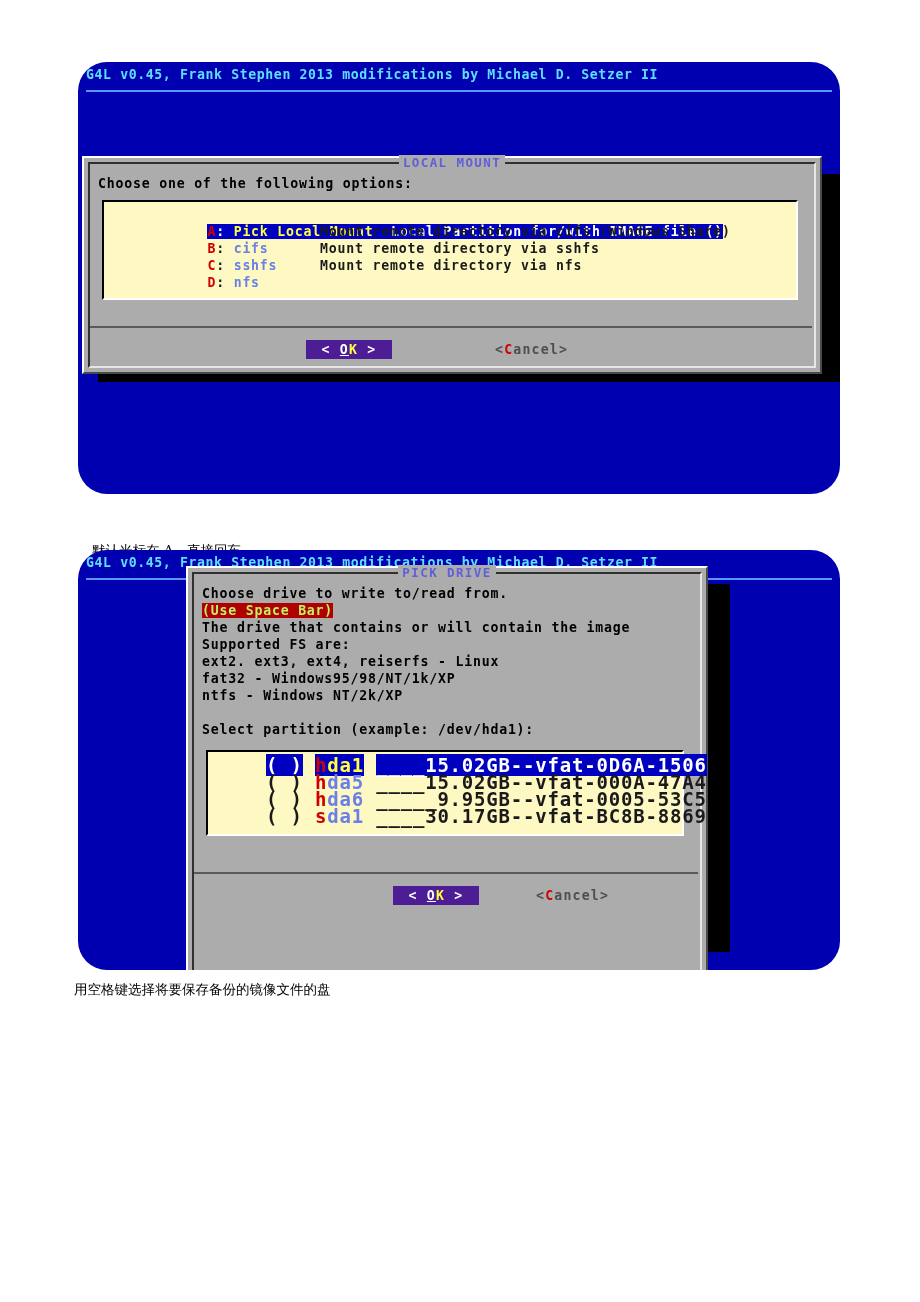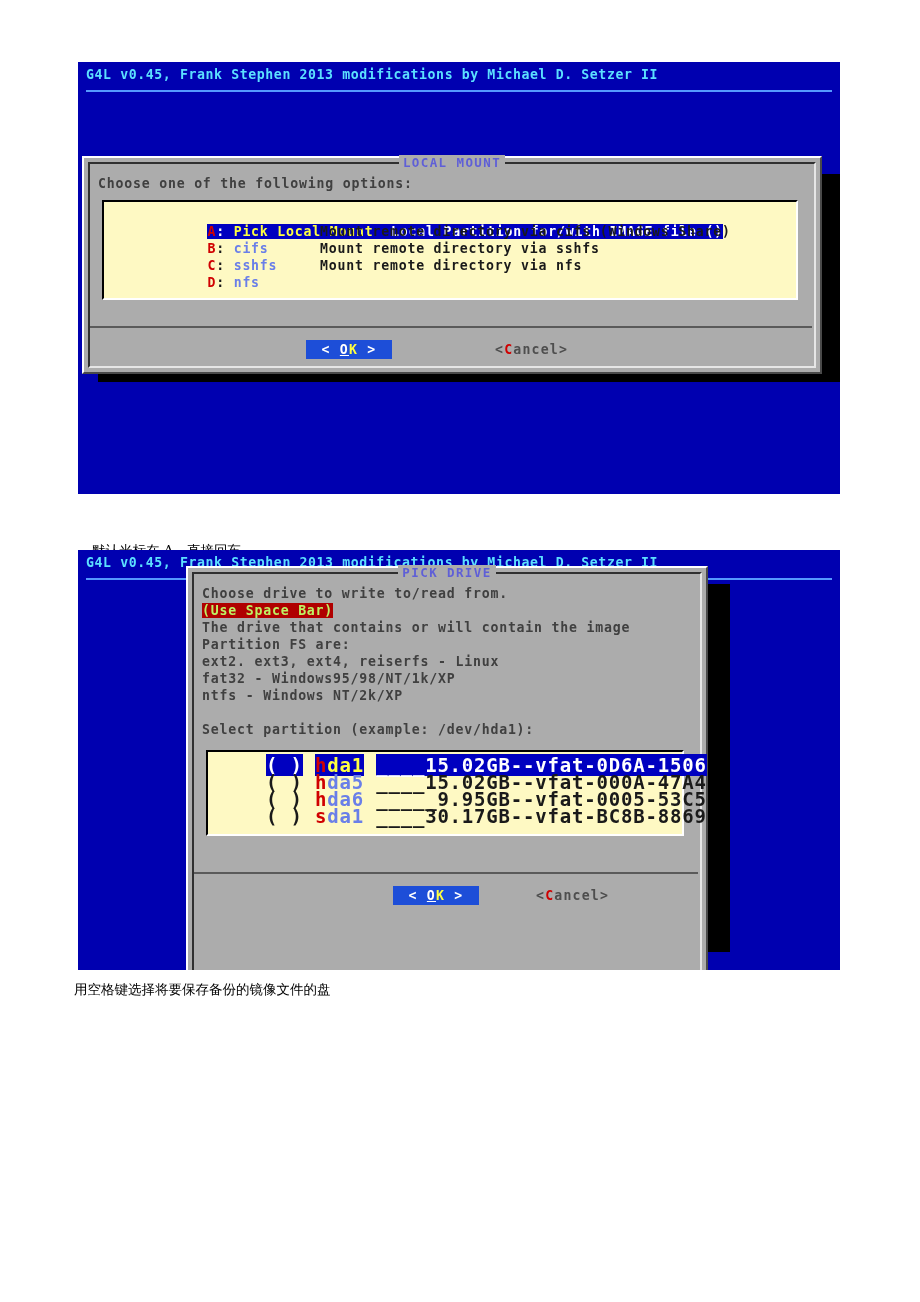--- a/index.html
+++ b/index.html
@@ -23,20 +23,21 @@
     height: 1302px;
     background: #ffffff;
   }
 
   
   .term {
     position: absolute;
     background: #0000b0;
     font-family: "DejaVu Sans Mono", "Liberation Mono", monospace;
     overflow: hidden;
+    border-radius: 29px;
   }
   #term-1 { left: 78px; top: 62px; width: 762px; height: 432px; }
   #term-2 { left: 78px; top: 550px; width: 762px; height: 420px; }
 
   .term-header {
     position: absolute;
     left: 8px;
     top: 5px;
     color: #5ce0ff;
     font-size: 13.2px;
@@ -93,21 +94,21 @@
     background: #acacac;
     padding: 0 4px;
     text-align: center;
   }
 
   .dlg-text {
     position: absolute;
     font-family: "DejaVu Sans Mono", "Liberation Mono", monospace;
     font-size: 13.2px;
     font-weight: bold;
-    color: #404040;
+    color: #000000;
     letter-spacing: 0.8px;
     white-space: pre;
   }
 
   
   .listbox {
     position: absolute;
     background: #fef9c3;
     box-sizing: border-box;
     border-top: 2px solid #000000;
@@ -163,21 +164,21 @@
   }
 
   
   .btn-sep {
     position: absolute;
     height: 2px;
     background: #5a5a5a;
   }
   .btn-ok {
     position: absolute;
-    background: #1d4ed8;
+    background: #4c1d95;
     font-family: "DejaVu Sans Mono", "Liberation Mono", monospace;
     font-size: 13.2px;
     font-weight: bold;
     letter-spacing: 1.2px;
     white-space: pre;
     color: #ffffff;
     line-height: 19px;
     height: 19px;
     text-align: center;
   }
@@ -264,21 +265,21 @@
     <div class="dialog-shadow" style="left:124px; top:34px; width:528px; height:368px;"></div>
 
     <div class="dialog" style="left:108px; top:16px; width:522px; height:455px;">
       <div class="dialog-inner">
         <div class="dialog-title"><span>PICK DRIVE</span></div>
       </div>
 
       <div class="dlg-text" style="left:14px; top:18px;">Choose drive to write to/read from.</div>
       <div class="dlg-text redhl" style="left:14px; top:35px;">(Use Space Bar)</div>
       <div class="dlg-text" style="left:14px; top:52px;">The drive that contains or will contain the image</div>
-      <div class="dlg-text" style="left:14px; top:69px;">Partition FS are:</div>
+      <div class="dlg-text" style="left:14px; top:69px;">Supported FS are:</div>
       <div class="dlg-text" style="left:14px; top:86px;">ext2. ext3, ext4, reiserfs - Linux</div>
       <div class="dlg-text" style="left:14px; top:103px;">fat32 - Windows95/98/NT/1k/XP</div>
       <div class="dlg-text" style="left:14px; top:120px;">ntfs - Windows NT/2k/XP</div>
       <div class="dlg-text" style="left:14px; top:154px;">Select partition (example: /dev/hda1):</div>
 
       <div class="listbox" style="left:18px; top:182px; width:478px; height:86px;">
 
         <div class="part-row sel" style="left:58px; top:5px;"><span class="part-box">( )</span> <span class="part-first">h</span><span class="part-rest">da1</span> <span class="part-info">____15.02GB--vfat-0D6A-1506</span></div>
 
         <div class="part-row" style="left:58px; top:22px;"><span class="part-box">( )</span> <span class="part-first">h</span><span class="part-rest">da5</span> <span class="part-info">____15.02GB--vfat-000A-47A4</span></div>

